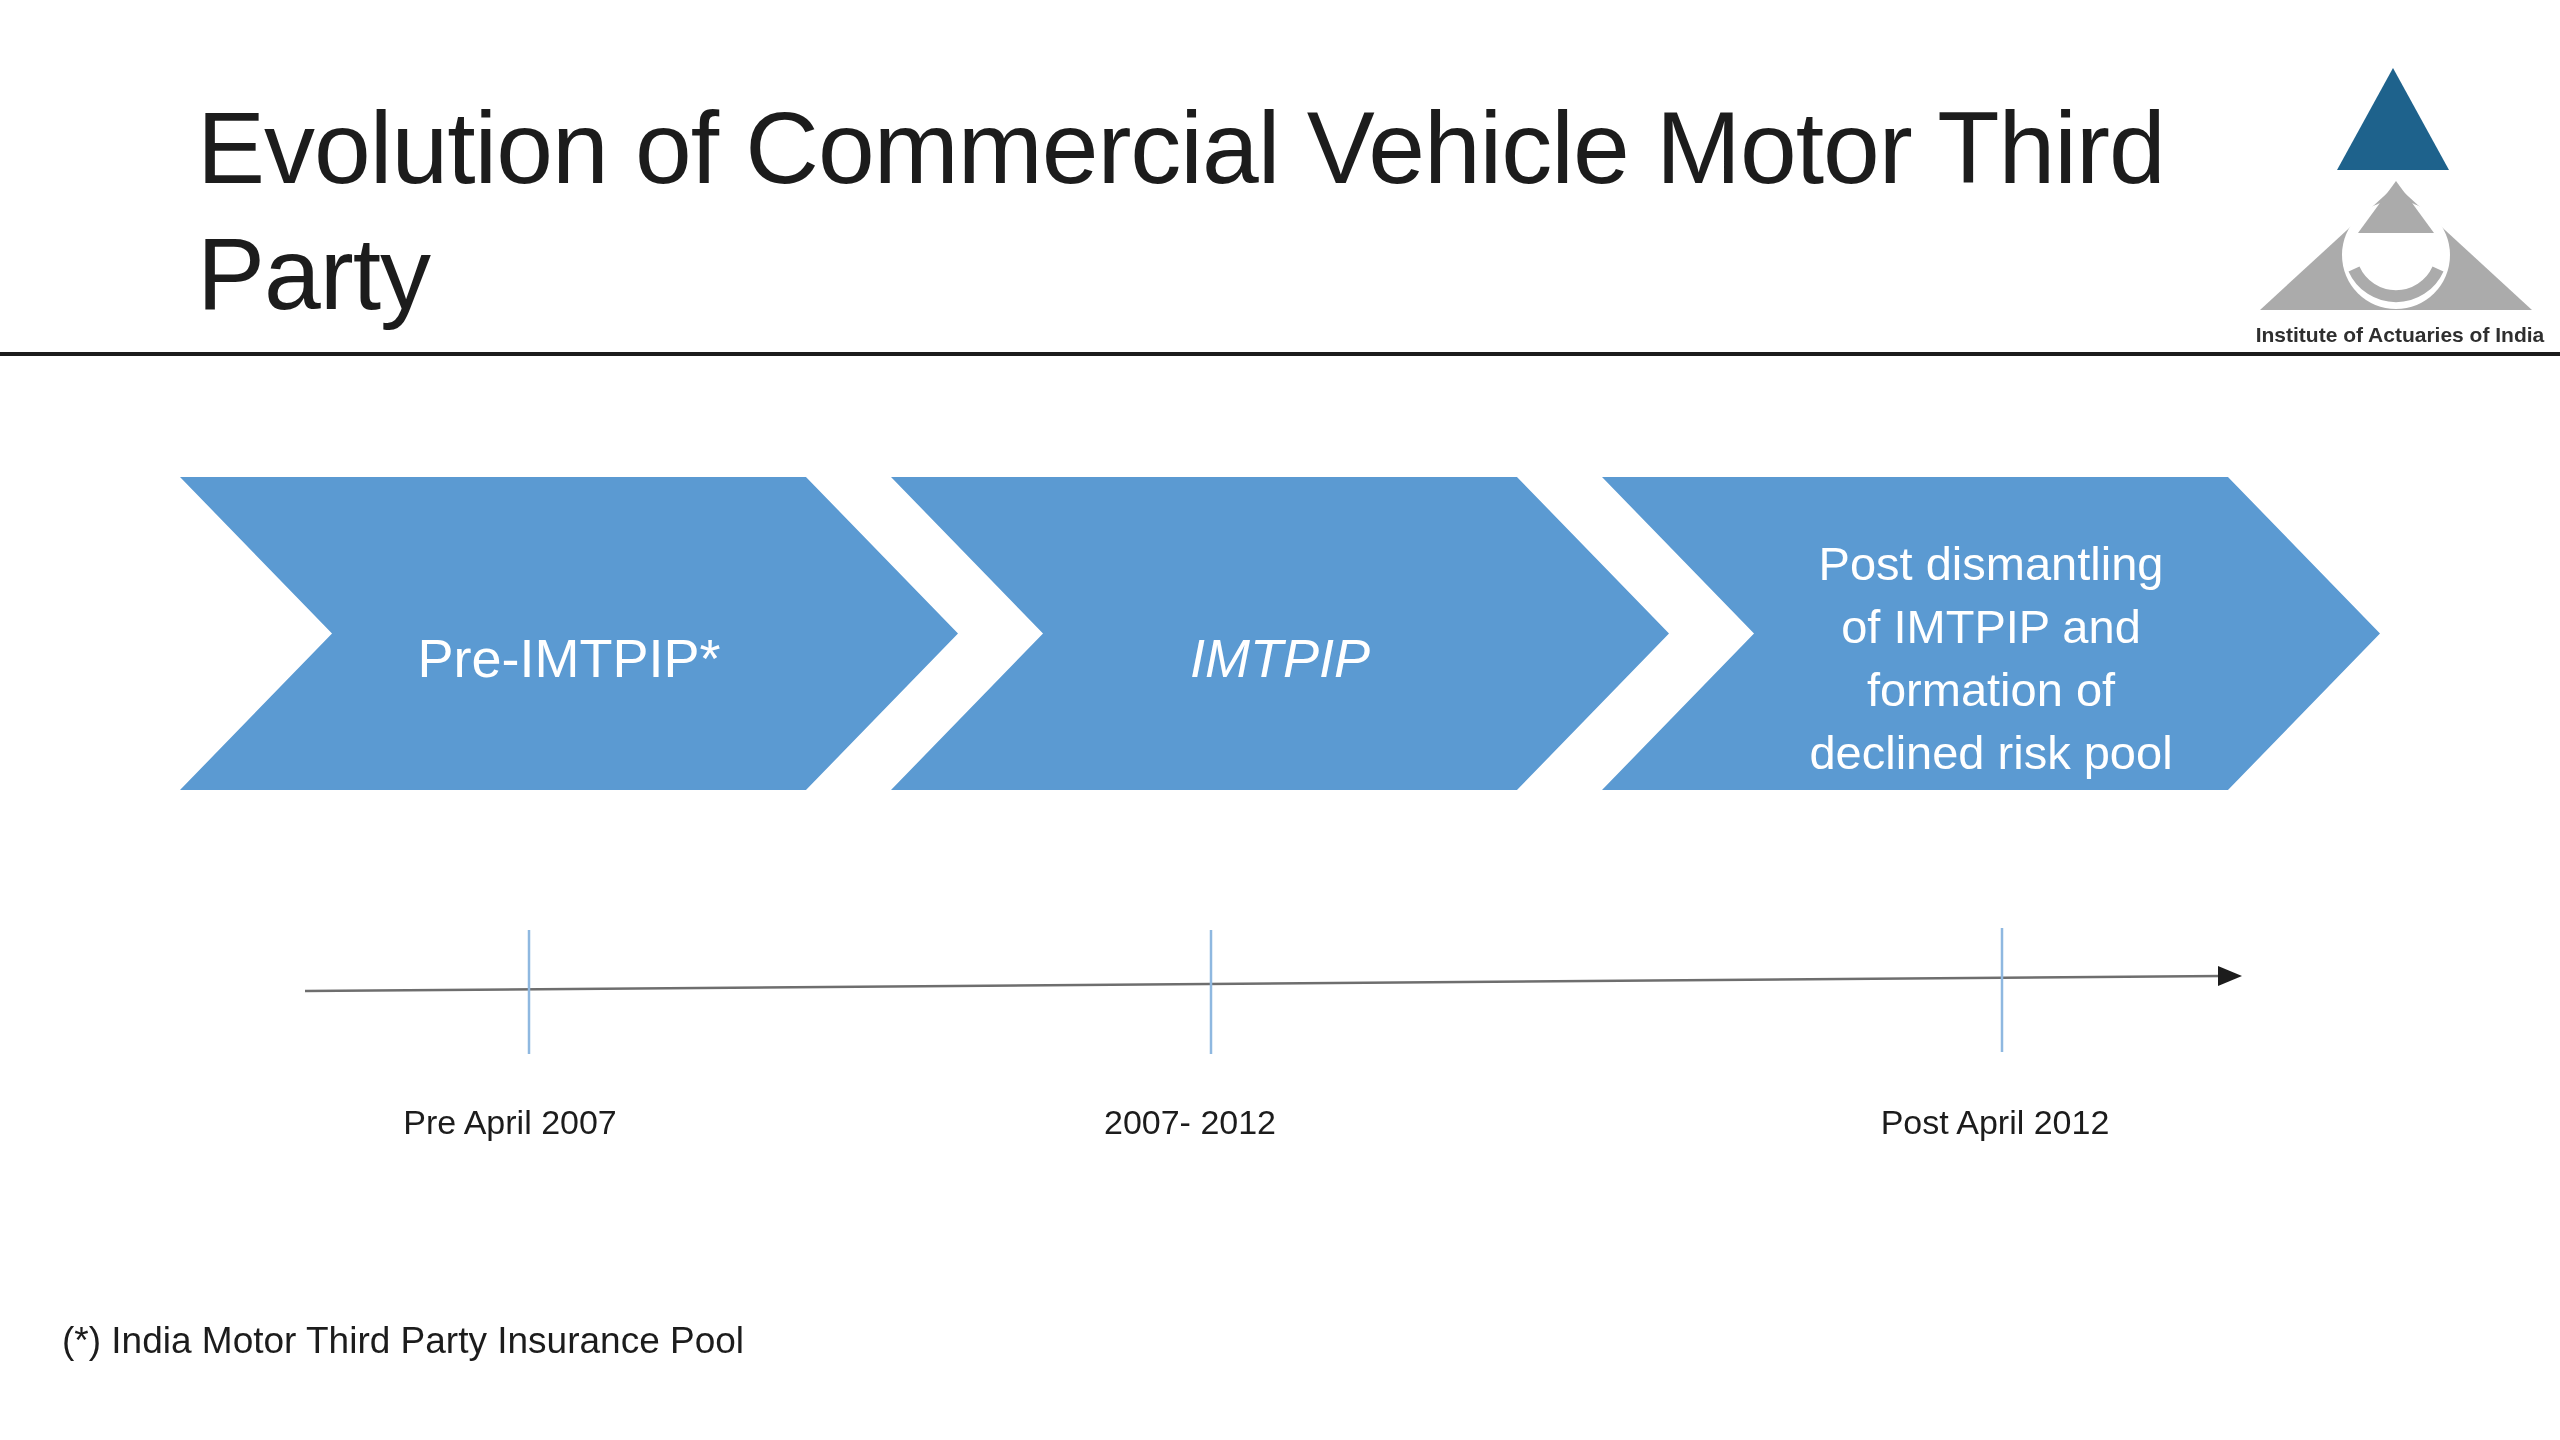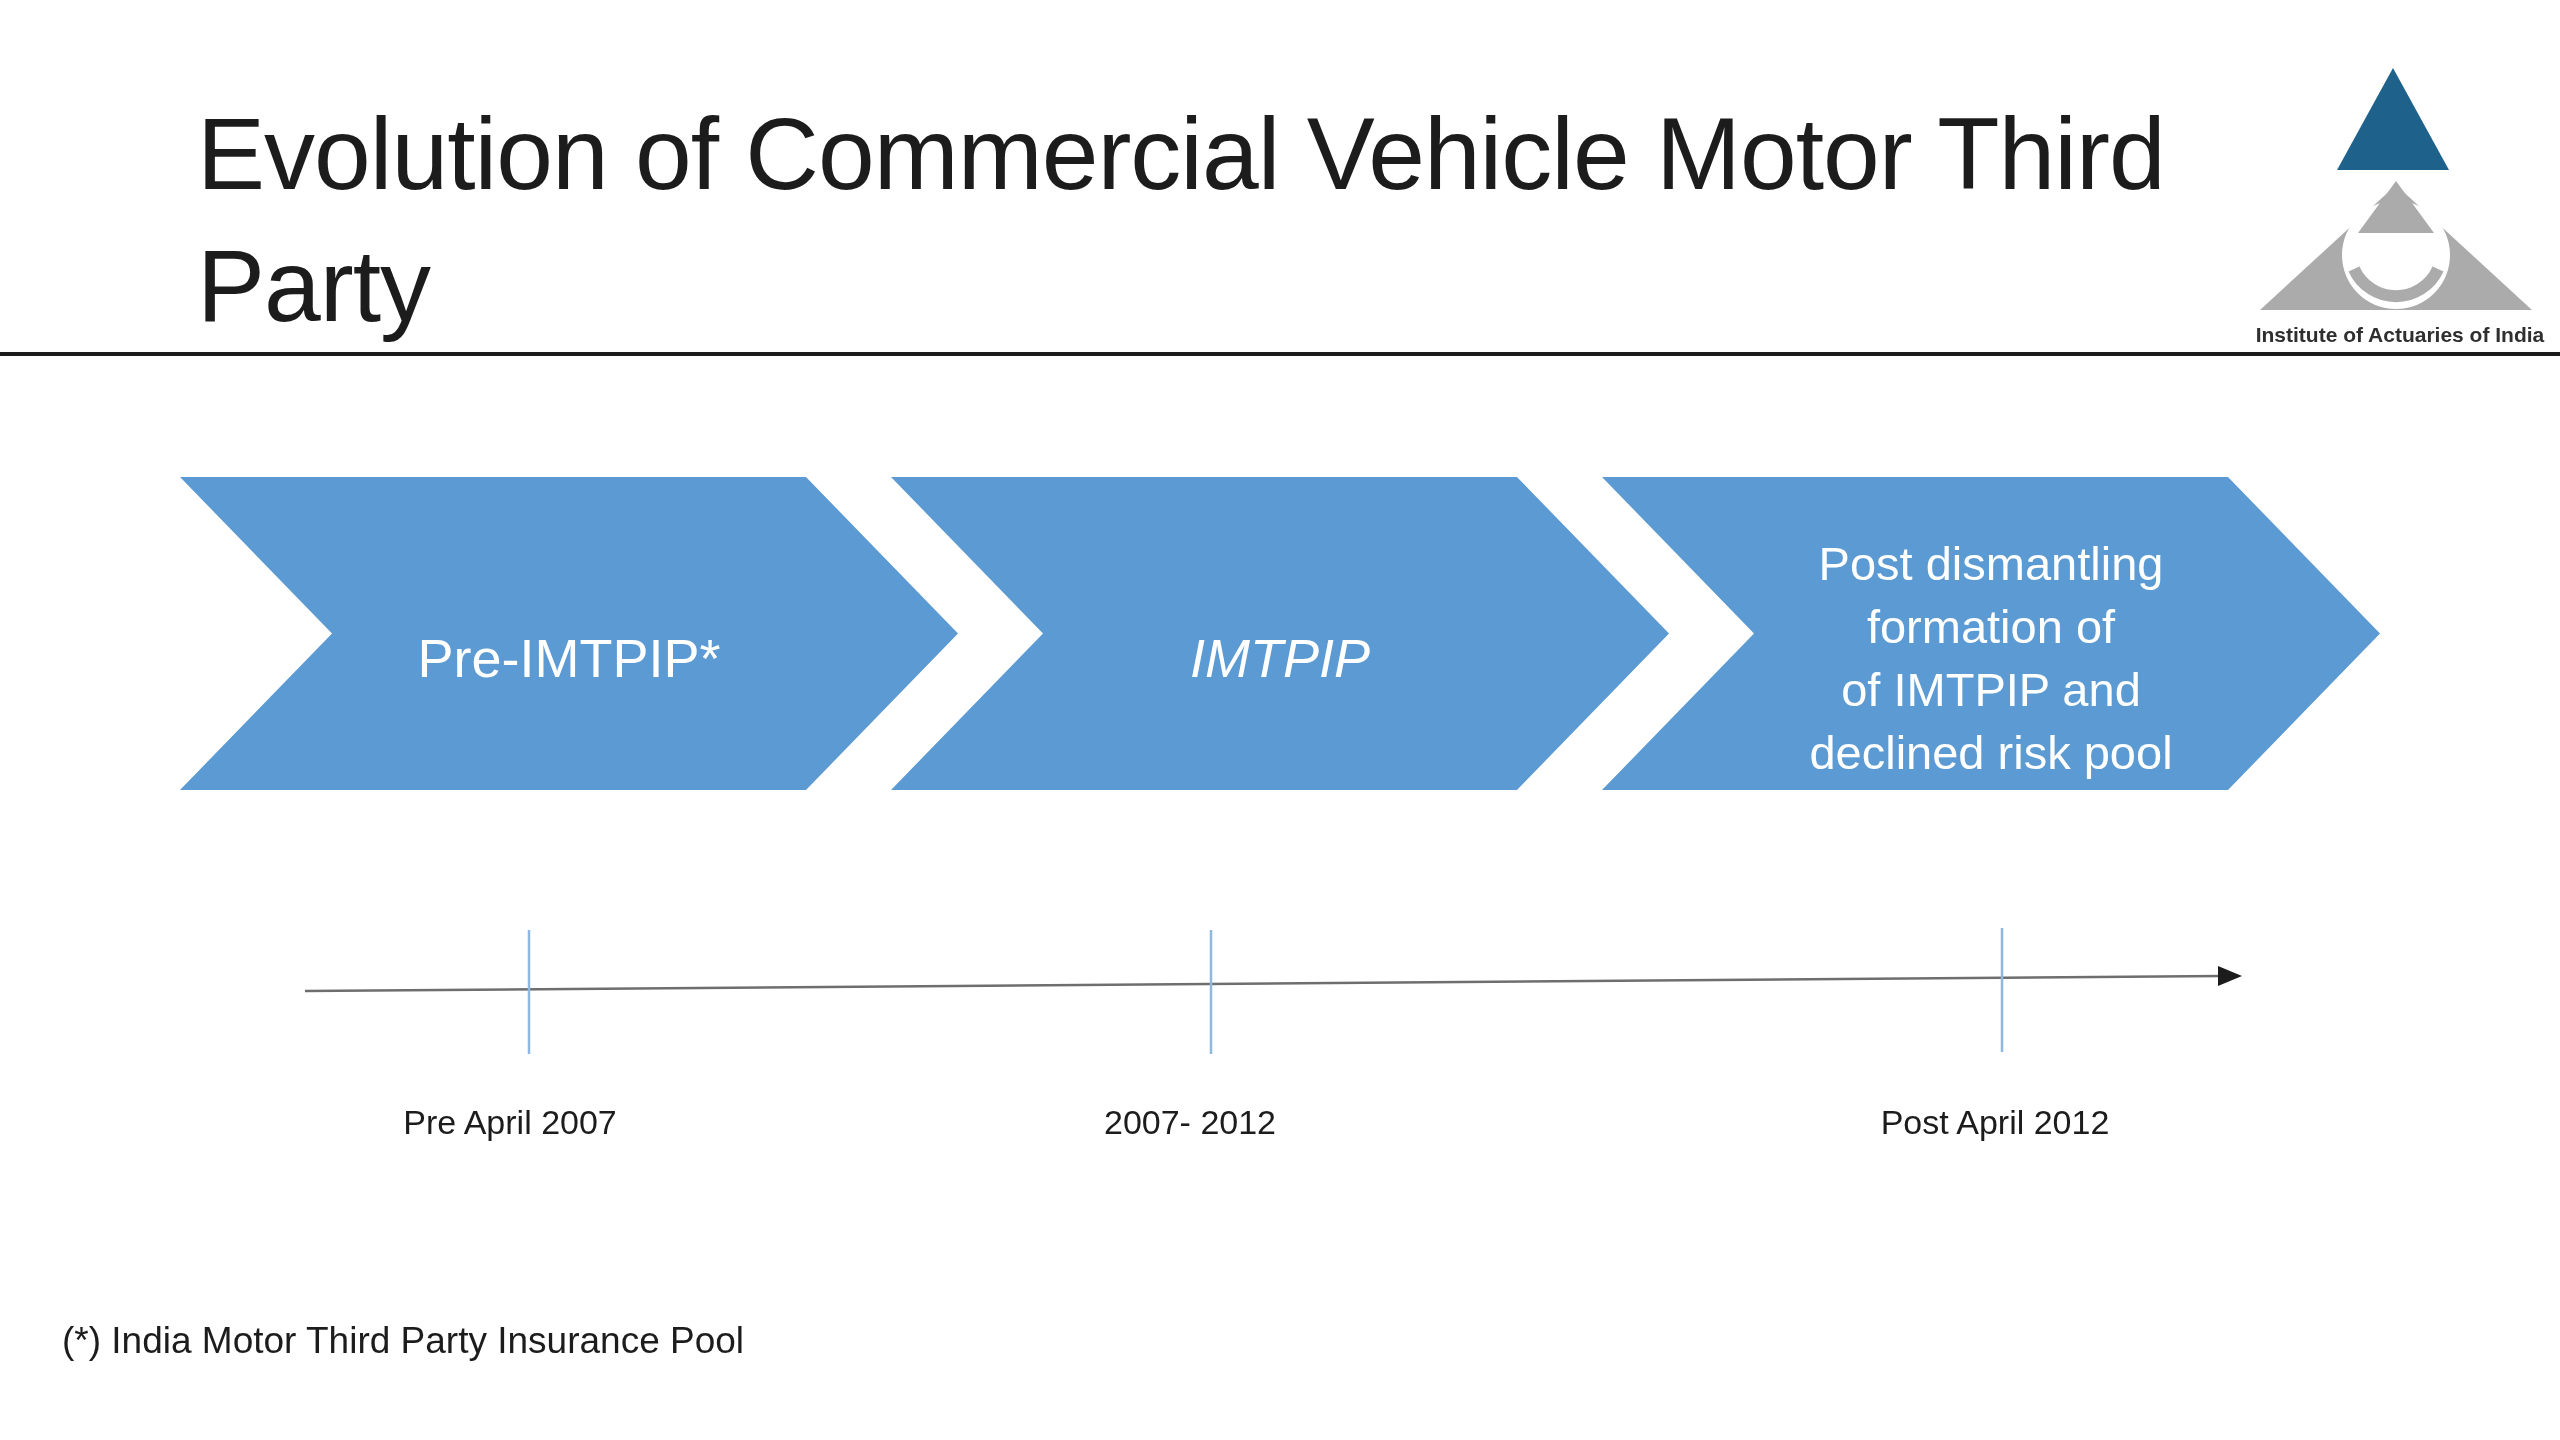--- a/index.html
+++ b/index.html
@@ -6,21 +6,21 @@
   .slide{
     position:relative;width:2560px;height:1440px;background:#ffffff;overflow:hidden;
     font-family:"Liberation Sans", sans-serif;color:#1c1c1c;
   }
   
   .title{
     position:absolute;left:197px;top:85px;width:2330px;
     font-size:102px;line-height:126px;font-weight:300;color:#1c1c1c;
     letter-spacing:-1px;
   }
-  .title span{display:block;margin-top:6px;}
+  .title span{display:block;}
   .title-rule{
     position:absolute;left:0;top:352px;width:2560px;height:4px;background:#1c1c1c;
   }
   
   .logo{position:absolute;left:2250px;top:55px;width:300px;height:300px;}
   .logo-caption{
     position:absolute;left:0;top:268px;width:300px;text-align:center;
     font-size:21px;font-weight:700;color:#2f2f2f;white-space:nowrap;
   }
   
@@ -86,22 +86,22 @@
 
   <div class="chev c2" style="background-color: rgb(91, 154, 210); font-style: italic;">
     <div class="lbl">
       <span>IMTPIP</span>
     </div>
   </div>
 
   <div class="chev c3" style="background-color: rgb(91, 154, 210);">
     <div class="lbl">
       <span>Post dismantling</span>
+      <span>of IMTPIP and</span>
       <span>formation of</span>
-      <span>of IMTPIP and</span>
       <span>declined risk pool</span>
     </div>
   </div>
 
   <svg class="axis" viewBox="0 0 2560 1440">
     <line x1="305" y1="991" x2="2222" y2="976" stroke-width="2.5" stroke="#6E6E6E"></line>
     <polygon points="2218,966 2242,976 2218,986" fill="#1c1c1c"></polygon>
     <line x1="529" y1="930" x2="529" y2="1054" stroke-width="2.5" stroke="#8FB8E0"></line>
     <line x1="1211" y1="930" x2="1211" y2="1054" stroke-width="2.5" stroke="#8FB8E0"></line>
     <line x1="2002" y1="928" x2="2002" y2="1052" stroke-width="2.5" stroke="#8FB8E0"></line>

